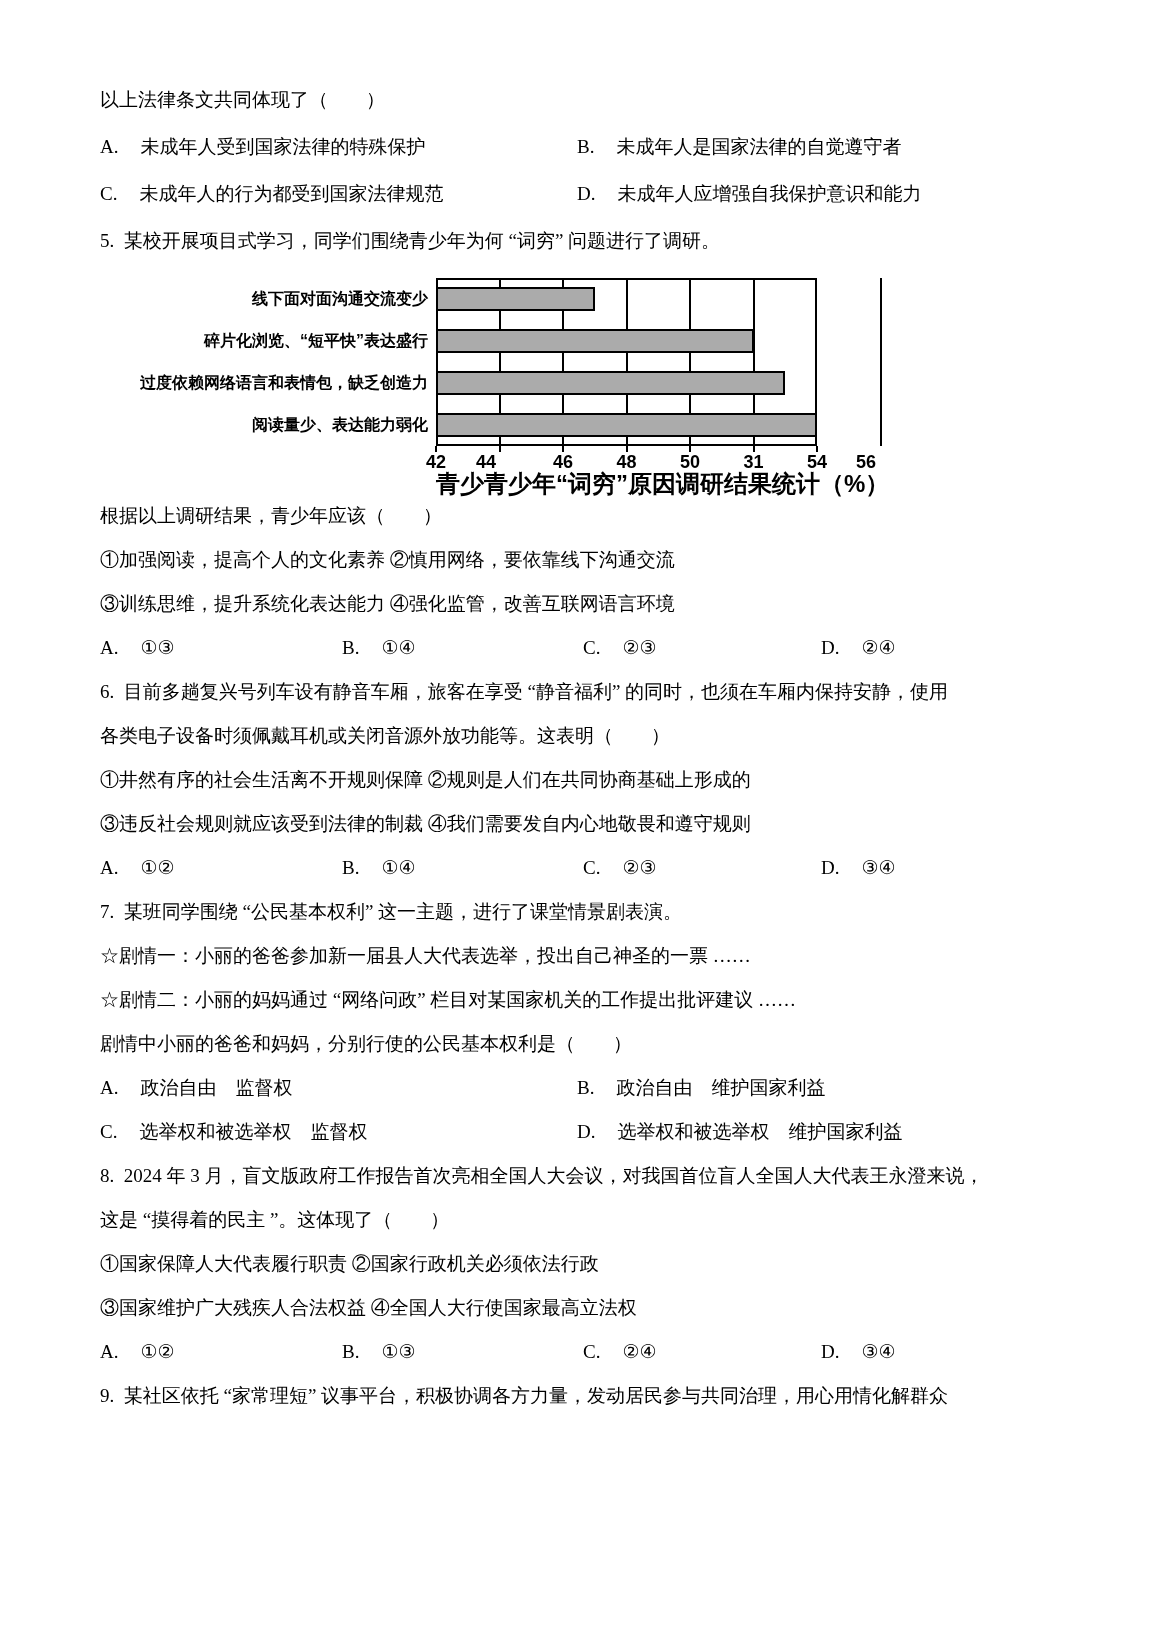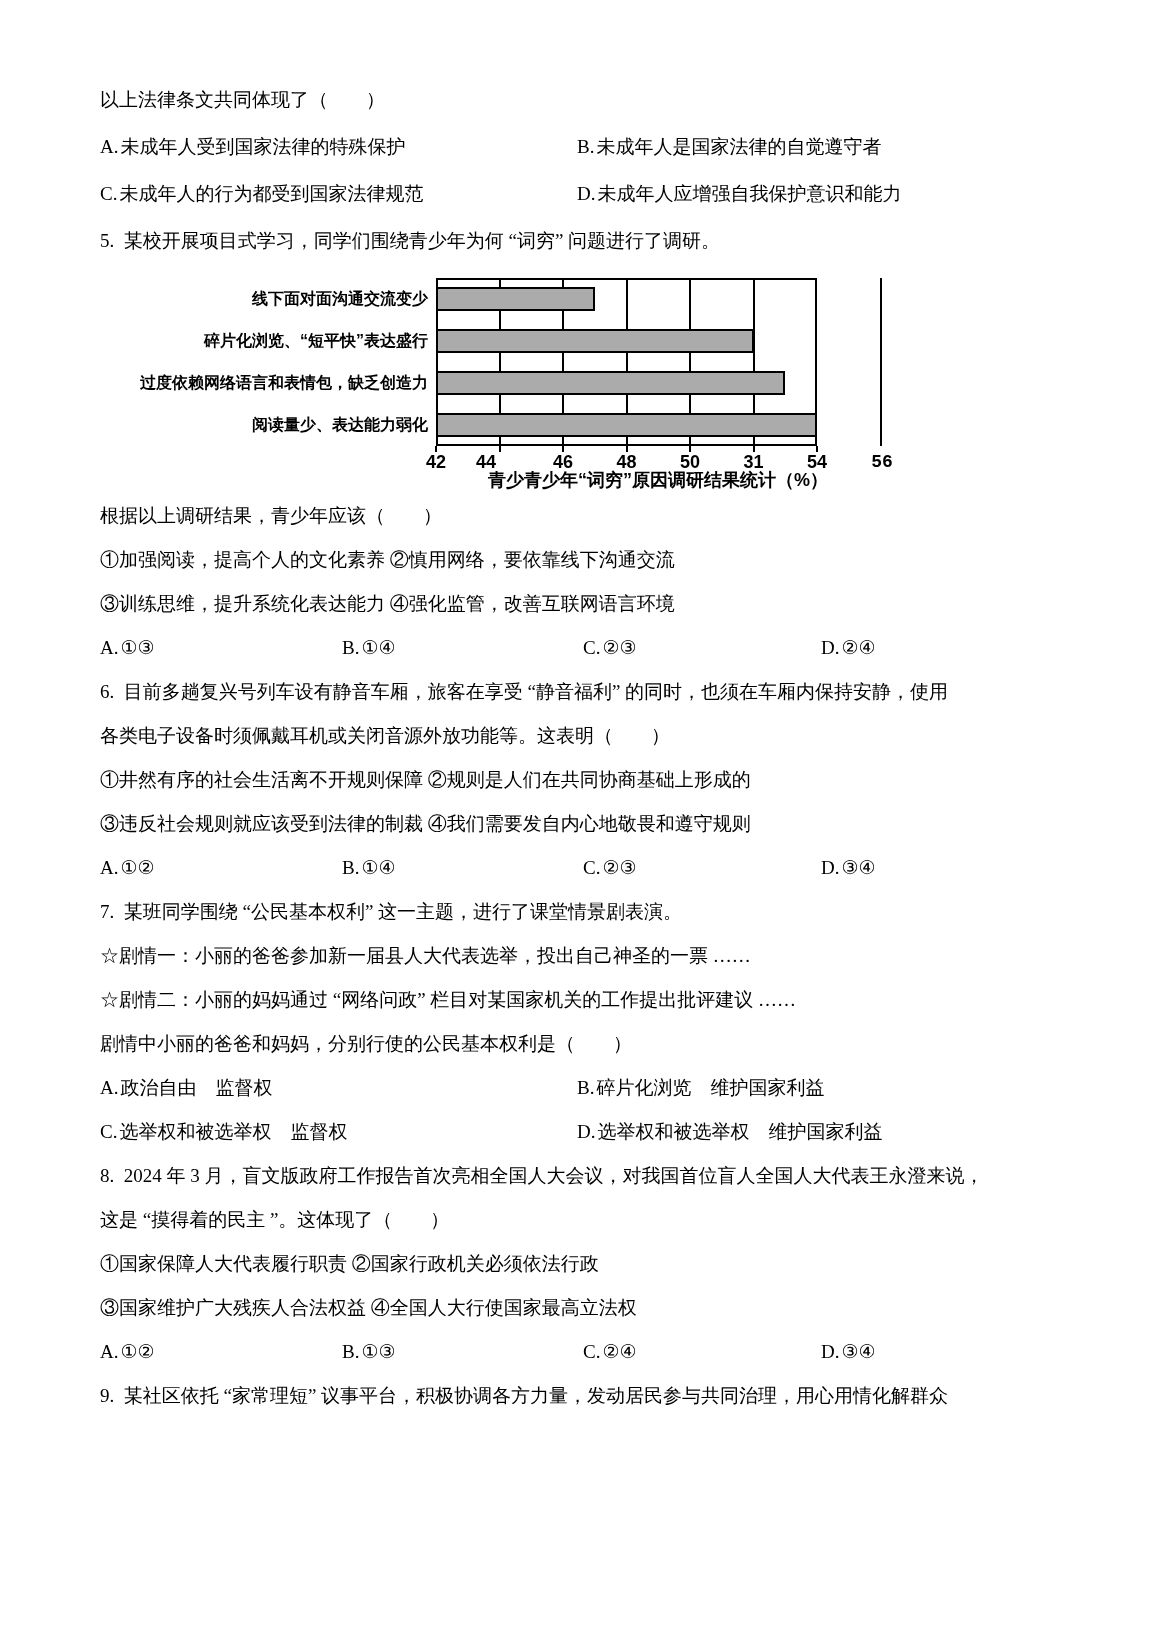--- a/index.html
+++ b/index.html
@@ -10,37 +10,37 @@
     font-family:"Liberation Serif","DejaVu Serif",serif;
     box-sizing:border-box;
     padding:76px 58px 0 100px;
     overflow:hidden;
   }
   .line { font-size:19px; line-height:44px; white-space:pre; }
   .optrow { display:grid; font-size:19px; line-height:44px; white-space:pre; }
   .pre { line-height:47px; }
   .two { grid-template-columns:477px auto; }
   .four { grid-template-columns:242px 241px 238px auto; }
-  .opt-text { margin-left:2px; }
+  .opt-text { margin-left:22px; }
 
   
   .chart { position:relative; height:216px; margin-top:14px;
            font-family:"Liberation Sans","DejaVu Sans",sans-serif; font-weight:bold; }
   .cat-col { position:absolute; left:0; top:0; width:328px; }
   .cat { height:42px; display:flex; align-items:center; justify-content:flex-end;
          font-size:16px; white-space:nowrap; }
   .plot { position:absolute; left:336px; top:0; width:444px; height:168px; }
   .frame { position:absolute; left:0; top:0; width:381px; height:168px;
            border:2px solid #000; box-sizing:border-box; background:transparent; }
   .gridline { position:absolute; top:0; width:2px; height:168px; background:#000; }
   .tickmark { position:absolute; top:168px; width:2px; height:6px; background:#000; }
   .xticklab { position:absolute; top:174px; width:44px; text-align:center; font-size:18px; }
   .bar { position:absolute; left:0; height:24px; border:2px solid #000; box-sizing:border-box; }
   .xtitle { position:absolute; left:336px; top:190px; width:444px; text-align:center;
-            font-size:18px; white-space:pre; }
+            font-size:24px; white-space:pre; }
 </style>
 </head>
 <body>
 
 <div class="page">
 
   <div class="line pre">以上法律条文共同体现了（　　）</div>
   <div class="optrow two pre">
     <span><span class="opt-label">A.</span><span class="opt-text">未成年人受到国家法律的特殊保护</span></span>
     <span><span class="opt-label">B.</span><span class="opt-text">未成年人是国家法律的自觉遵守者</span></span>
@@ -74,21 +74,21 @@
         <div class="xticklab" style="left: 168.5px;">48</div>
         <div class="gridline" style="left: 253px;"></div>
         <div class="tickmark" style="left: 253px;"></div>
         <div class="xticklab" style="left: 232px;">50</div>
         <div class="gridline" style="left: 316.5px;"></div>
         <div class="tickmark" style="left: 316.5px;"></div>
         <div class="xticklab" style="left: 295.5px;">31</div>
         <div class="tickmark" style="left: 380px;"></div>
         <div class="xticklab" style="left: 359px;">54</div>
         <div class="gridline" style="left: 443.5px;"></div>
-        <div class="xticklab" style="left: 424px; font-family: Liberation Mono, monospace;">56</div>
+        <div class="xticklab" style="left: 408px;">56</div>
         <div class="bar" style="top: 9px; width: 158.75px; background: rgb(171, 171, 171);"></div>
         <div class="bar" style="top: 51px; width: 317.5px; background: rgb(171, 171, 171);"></div>
         <div class="bar" style="top: 93px; width: 349.25px; background: rgb(171, 171, 171);"></div>
         <div class="bar" style="top: 135px; width: 381px; background: rgb(171, 171, 171);"></div>
       </div>
     <div class="xtitle">青少青少年“词穷”原因调研结果统计（%）</div>
   </div>
 
   <div class="line">根据以上调研结果，青少年应该（　　）</div>
   <div class="line">①加强阅读，提高个人的文化素养 ②慎用网络，要依靠线下沟通交流</div>
@@ -110,21 +110,21 @@
     <span><span class="opt-label">C.</span><span class="opt-text">②③</span></span>
     <span><span class="opt-label">D.</span><span class="opt-text">③④</span></span>
   </div>
 
   <div class="line">7.  某班同学围绕 “公民基本权利” 这一主题，进行了课堂情景剧表演。</div>
   <div class="line">☆剧情一：小丽的爸爸参加新一届县人大代表选举，投出自己神圣的一票 ……</div>
   <div class="line">☆剧情二：小丽的妈妈通过 “网络问政” 栏目对某国家机关的工作提出批评建议 ……</div>
   <div class="line">剧情中小丽的爸爸和妈妈，分别行使的公民基本权利是（　　）</div>
   <div class="optrow two">
     <span><span class="opt-label">A.</span><span class="opt-text">政治自由　监督权</span></span>
-    <span><span class="opt-label">B.</span><span class="opt-text">碎片化浏览　维护国家利益</span></span>
+    <span><span class="opt-label">B.</span><span class="opt-text">政治自由　维护国家利益</span></span>
   </div>
   <div class="optrow two">
     <span><span class="opt-label">C.</span><span class="opt-text">选举权和被选举权　监督权</span></span>
     <span><span class="opt-label">D.</span><span class="opt-text">选举权和被选举权　维护国家利益</span></span>
   </div>
 
   <div class="line">8.  2024 年 3 月，盲文版政府工作报告首次亮相全国人大会议，对我国首位盲人全国人大代表王永澄来说，</div>
   <div class="line">这是 “摸得着的民主 ”。这体现了（　　）</div>
   <div class="line">①国家保障人大代表履行职责 ②国家行政机关必须依法行政</div>
   <div class="line">③国家维护广大残疾人合法权益 ④全国人大行使国家最高立法权</div>

